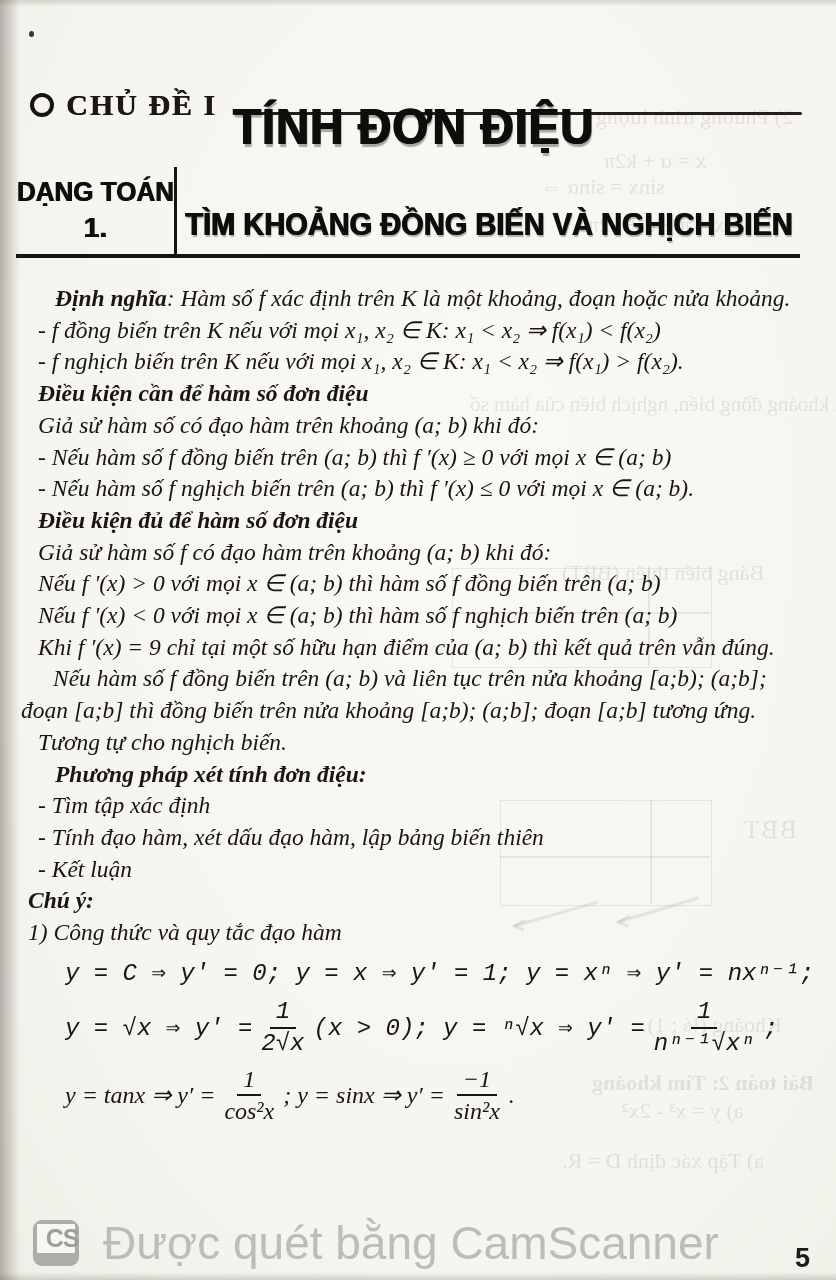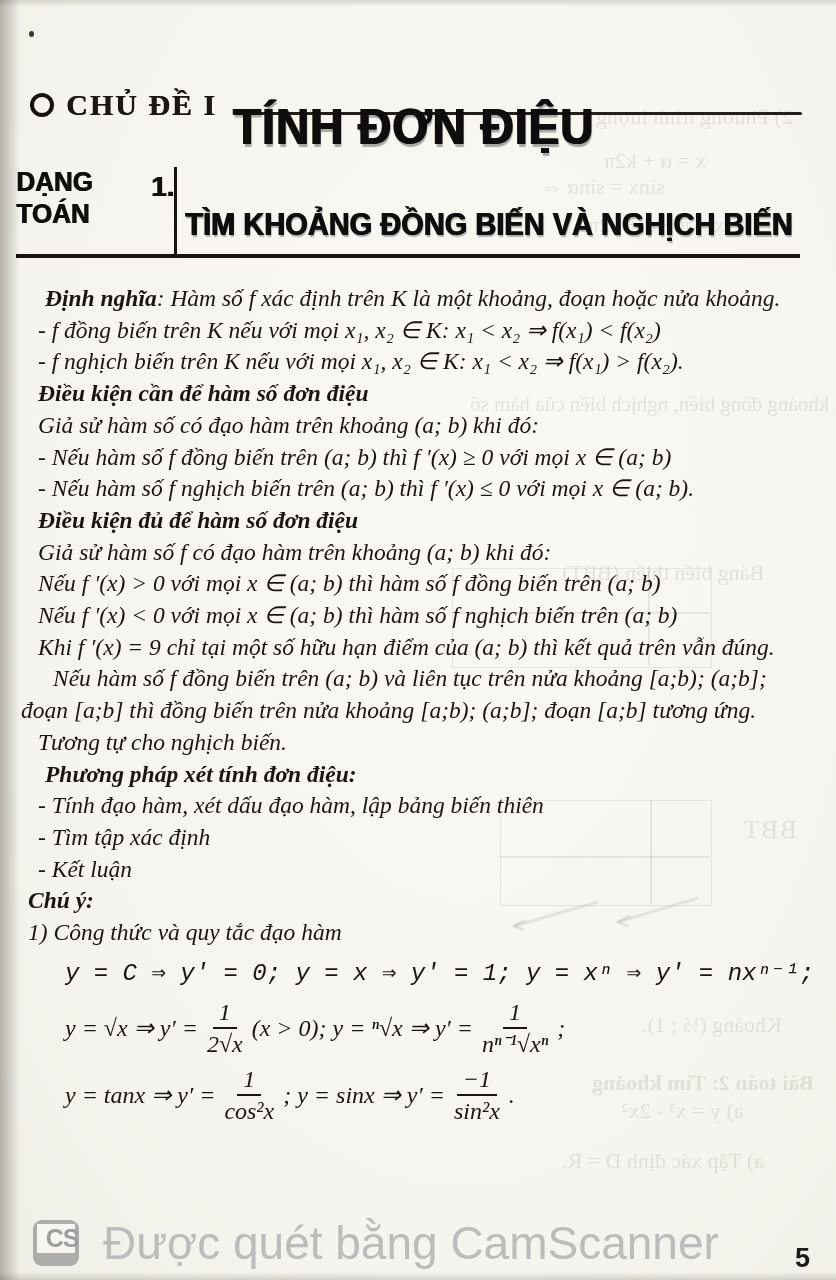--- a/index.html
+++ b/index.html
@@ -26,46 +26,46 @@
     text-shadow:.5px 0 currentColor;}
   .chude-line{flex:1;height:3px;background:#23201b;margin-left:16px;margin-top:16px;border-radius:2px;}
 
   .main-title{position:absolute;top:99px;left:0;right:10px;text-align:center;
     font-family:"Liberation Sans", sans-serif;font-weight:bold;font-size:46px;
     letter-spacing:1px;transform:scaleY(1.1);color:#0e0d0b;
     text-shadow:1.6px 0 0 currentColor, 2px 3px 1px rgba(40,38,34,.38);}
 
   .dangtoan{position:absolute;top:167px;left:16px;right:36px;height:87px;
     border-bottom:4px solid #17140f;display:flex;}
-  .dt-left{width:158px;display:flex;flex-direction:row;align-items:flex-start;justify-content:center;
+  .dt-left{width:158px;display:flex;flex-direction:column;align-items:center;justify-content:center;
     font-family:"Liberation Sans", sans-serif;font-weight:bold;color:#100e0b;}
   .dt-label{font-size:26px;letter-spacing:0px;text-shadow:1px 0 currentColor;transform:scaleY(1.05);}
   .dt-num{font-size:28px;margin-top:4px;text-shadow:1px 0 currentColor;}
   .dt-divider{width:3px;background:#17140f;}
   .dt-right{flex:1;display:flex;align-items:flex-end;justify-content:center;padding-bottom:14px;
     font-family:"Liberation Sans", sans-serif;font-weight:bold;font-size:29px;color:#0e0d0b;
     transform:scaleY(1.08);letter-spacing:0px;
     text-shadow:1.2px 0 0 currentColor, 1.5px 2.5px 1px rgba(40,38,34,.35);white-space:nowrap;}
 
   
   .bodytext{position:absolute;top:283px;left:38px;width:784px;
     font-style:italic;font-size:23.5px;line-height:31.7px;color:#191510;}
   .ln{white-space:nowrap;}
   .ln.bold{font-weight:bold;}
   .ln .lead{font-weight:bold;}
   .ln.outdent{margin-left:-17px;}
   .ln.indent{margin-left:15px;}
-  .ln.small-indent{margin-left:7px;}
+  .ln.small-indent{margin-left:17px;}
   .ln.neg{margin-left:-10px;}
 
   
   .formulas{margin-top:6px;padding-left:27px;}
   .frow{display:flex;align-items:center;white-space:nowrap;font-size:24px;font-style:italic;}
   .frow.simple{height:38px;font-family:Liberation Mono, monospace;}
-  .frow.tall{height:72px;}
+  .frow.tall{height:72px;font-family:Liberation Mono, monospace;}
   .frow.tall2{height:62px;}
   .frac{display:inline-flex;flex-direction:column;align-items:center;margin:0 9px;line-height:1.12;}
   .frac .num{padding:0 6px 1px 6px;border-bottom:2.2px solid #191510;}
   .frac .den{padding-top:2px;}
 
   
   .ghost{position:absolute;color:#6e6c5c;opacity:.15;transform:scaleX(-1);
     filter:blur(.7px);font-size:22px;white-space:nowrap;font-family:"Liberation Serif", serif;}
   .gbox{position:absolute;border:1.5px solid rgba(80,76,64,.10);}
   .gline{position:absolute;background:rgba(80,76,64,.10);}
@@ -143,22 +143,22 @@
     <div class="ln">- Nếu hàm số f nghịch biến trên (a; b) thì f ′(x) ≤ 0 với mọi x ∈ (a; b).</div>
     <div class="ln bold">Điều kiện đủ để hàm số đơn điệu</div>
     <div class="ln">Giả sử hàm số f có đạo hàm trên khoảng (a; b) khi đó:</div>
     <div class="ln">Nếu f ′(x) &gt; 0 với mọi x ∈ (a; b) thì hàm số f đồng biến trên (a; b)</div>
     <div class="ln">Nếu f ′(x) &lt; 0 với mọi x ∈ (a; b) thì hàm số f nghịch biến trên (a; b)</div>
     <div class="ln">Khi f ′(x) = 9 chỉ tại một số hữu hạn điểm của (a; b) thì kết quả trên vẫn đúng.</div>
     <div class="ln indent">Nếu hàm số f đồng biến trên (a; b) và liên tục trên nửa khoảng [a;b); (a;b];</div>
     <div class="ln outdent">đoạn [a;b] thì đồng biến trên nửa khoảng [a;b); (a;b]; đoạn [a;b] tương ứng.</div>
     <div class="ln">Tương tự cho nghịch biến.</div>
     <div class="ln bold small-indent">Phương pháp xét tính đơn điệu:</div>
+    <div class="ln">- Tìm tập xác định</div>
     <div class="ln">- Tính đạo hàm, xét dấu đạo hàm, lập bảng biến thiên</div>
-    <div class="ln">- Tìm tập xác định</div>
     <div class="ln">- Kết luận</div>
     <div class="ln bold neg">Chú ý:</div>
     <div class="ln neg">1) Công thức và quy tắc đạo hàm</div>
 
     <div class="formulas">
       <div class="frow simple">
           <span>y = C ⇒ y′ = 0; y = x ⇒ y′ = 1; y = xⁿ ⇒ y′ = nxⁿ⁻¹;</span>
         </div>
 
       <div class="frow tall">

